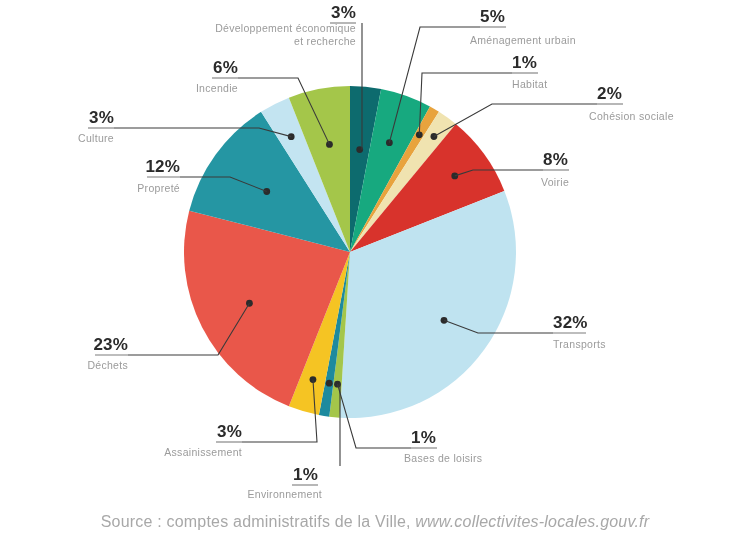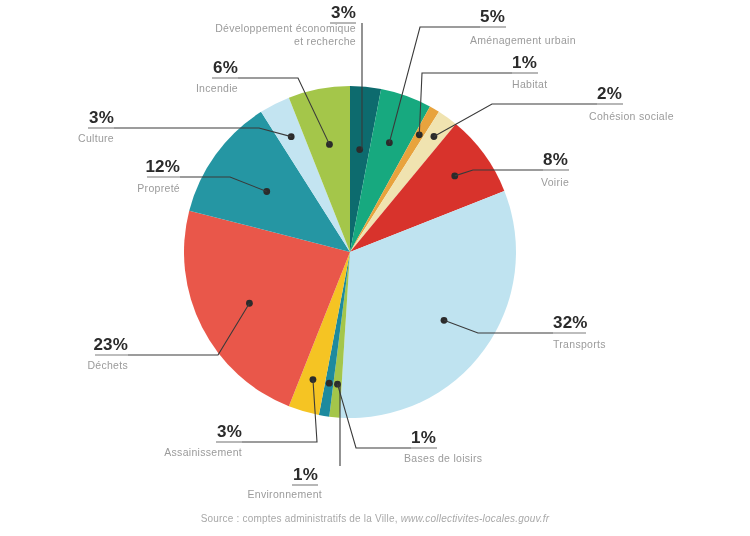--- a/index.html
+++ b/index.html
@@ -57,21 +57,21 @@
   .slice {
     stroke: none;
   }
   .source-line {
     position: absolute;
     left: 0;
     top: 513px;
     width: 750px;
     text-align: center;
     font-family: "Liberation Sans", sans-serif;
-    font-size: 10px;
+    font-size: 16px;
     color: #a8a8a8;
     letter-spacing: 0.2px;
     white-space: nowrap;
   }
   .source-url {
     font-style: italic;
   }
 </style>
 </head>
 <body>

